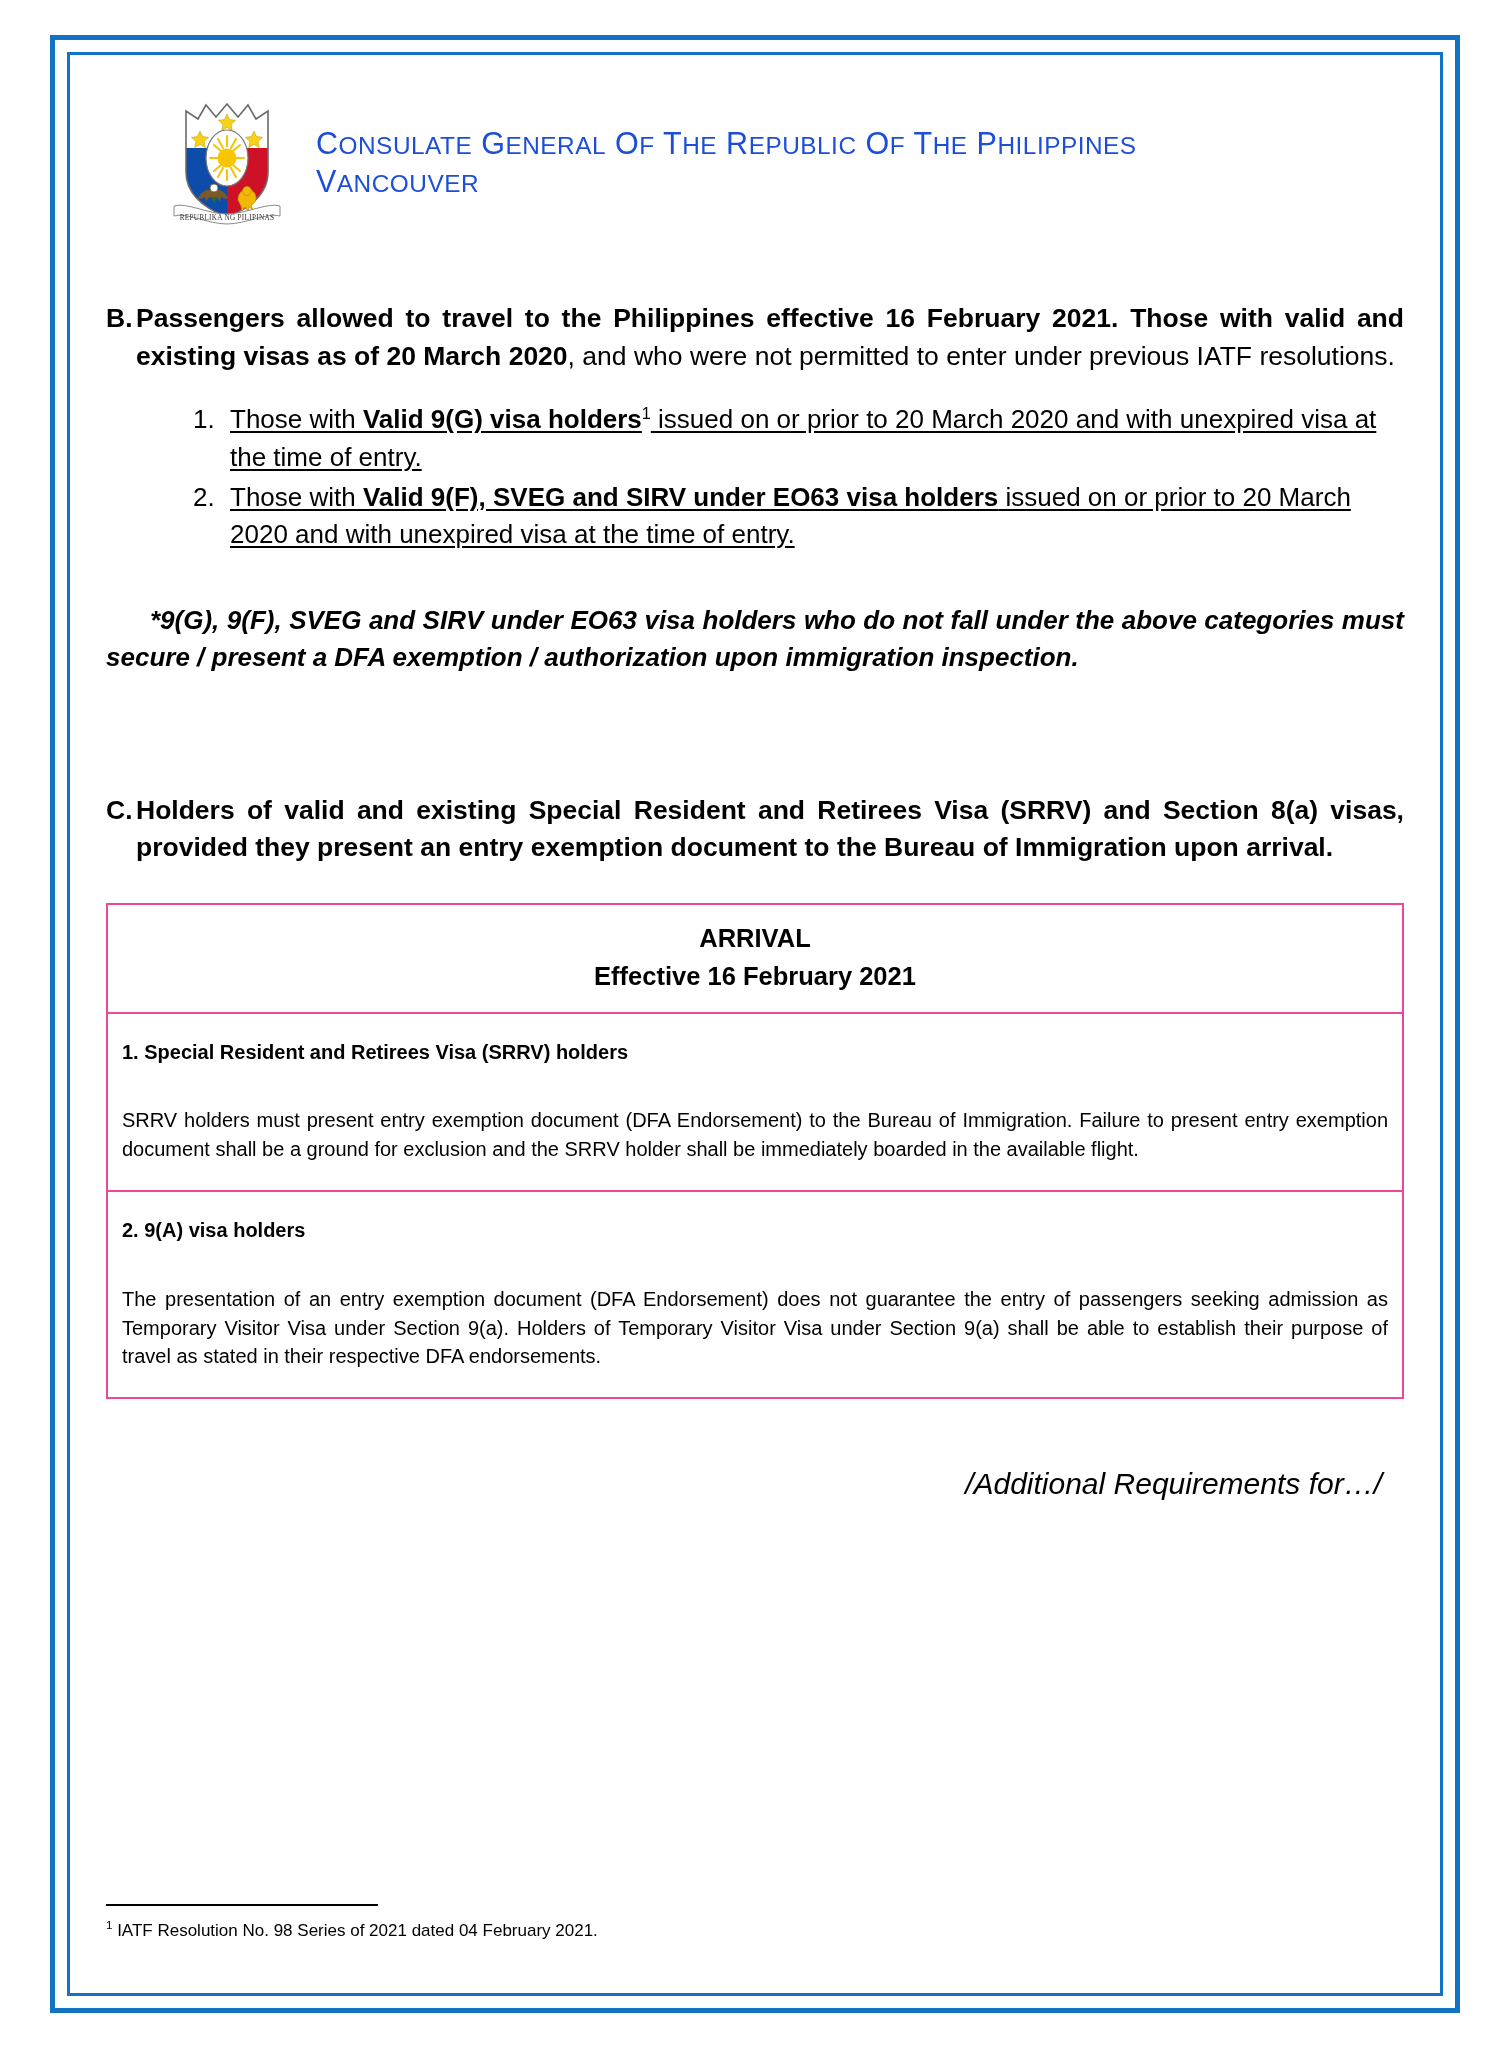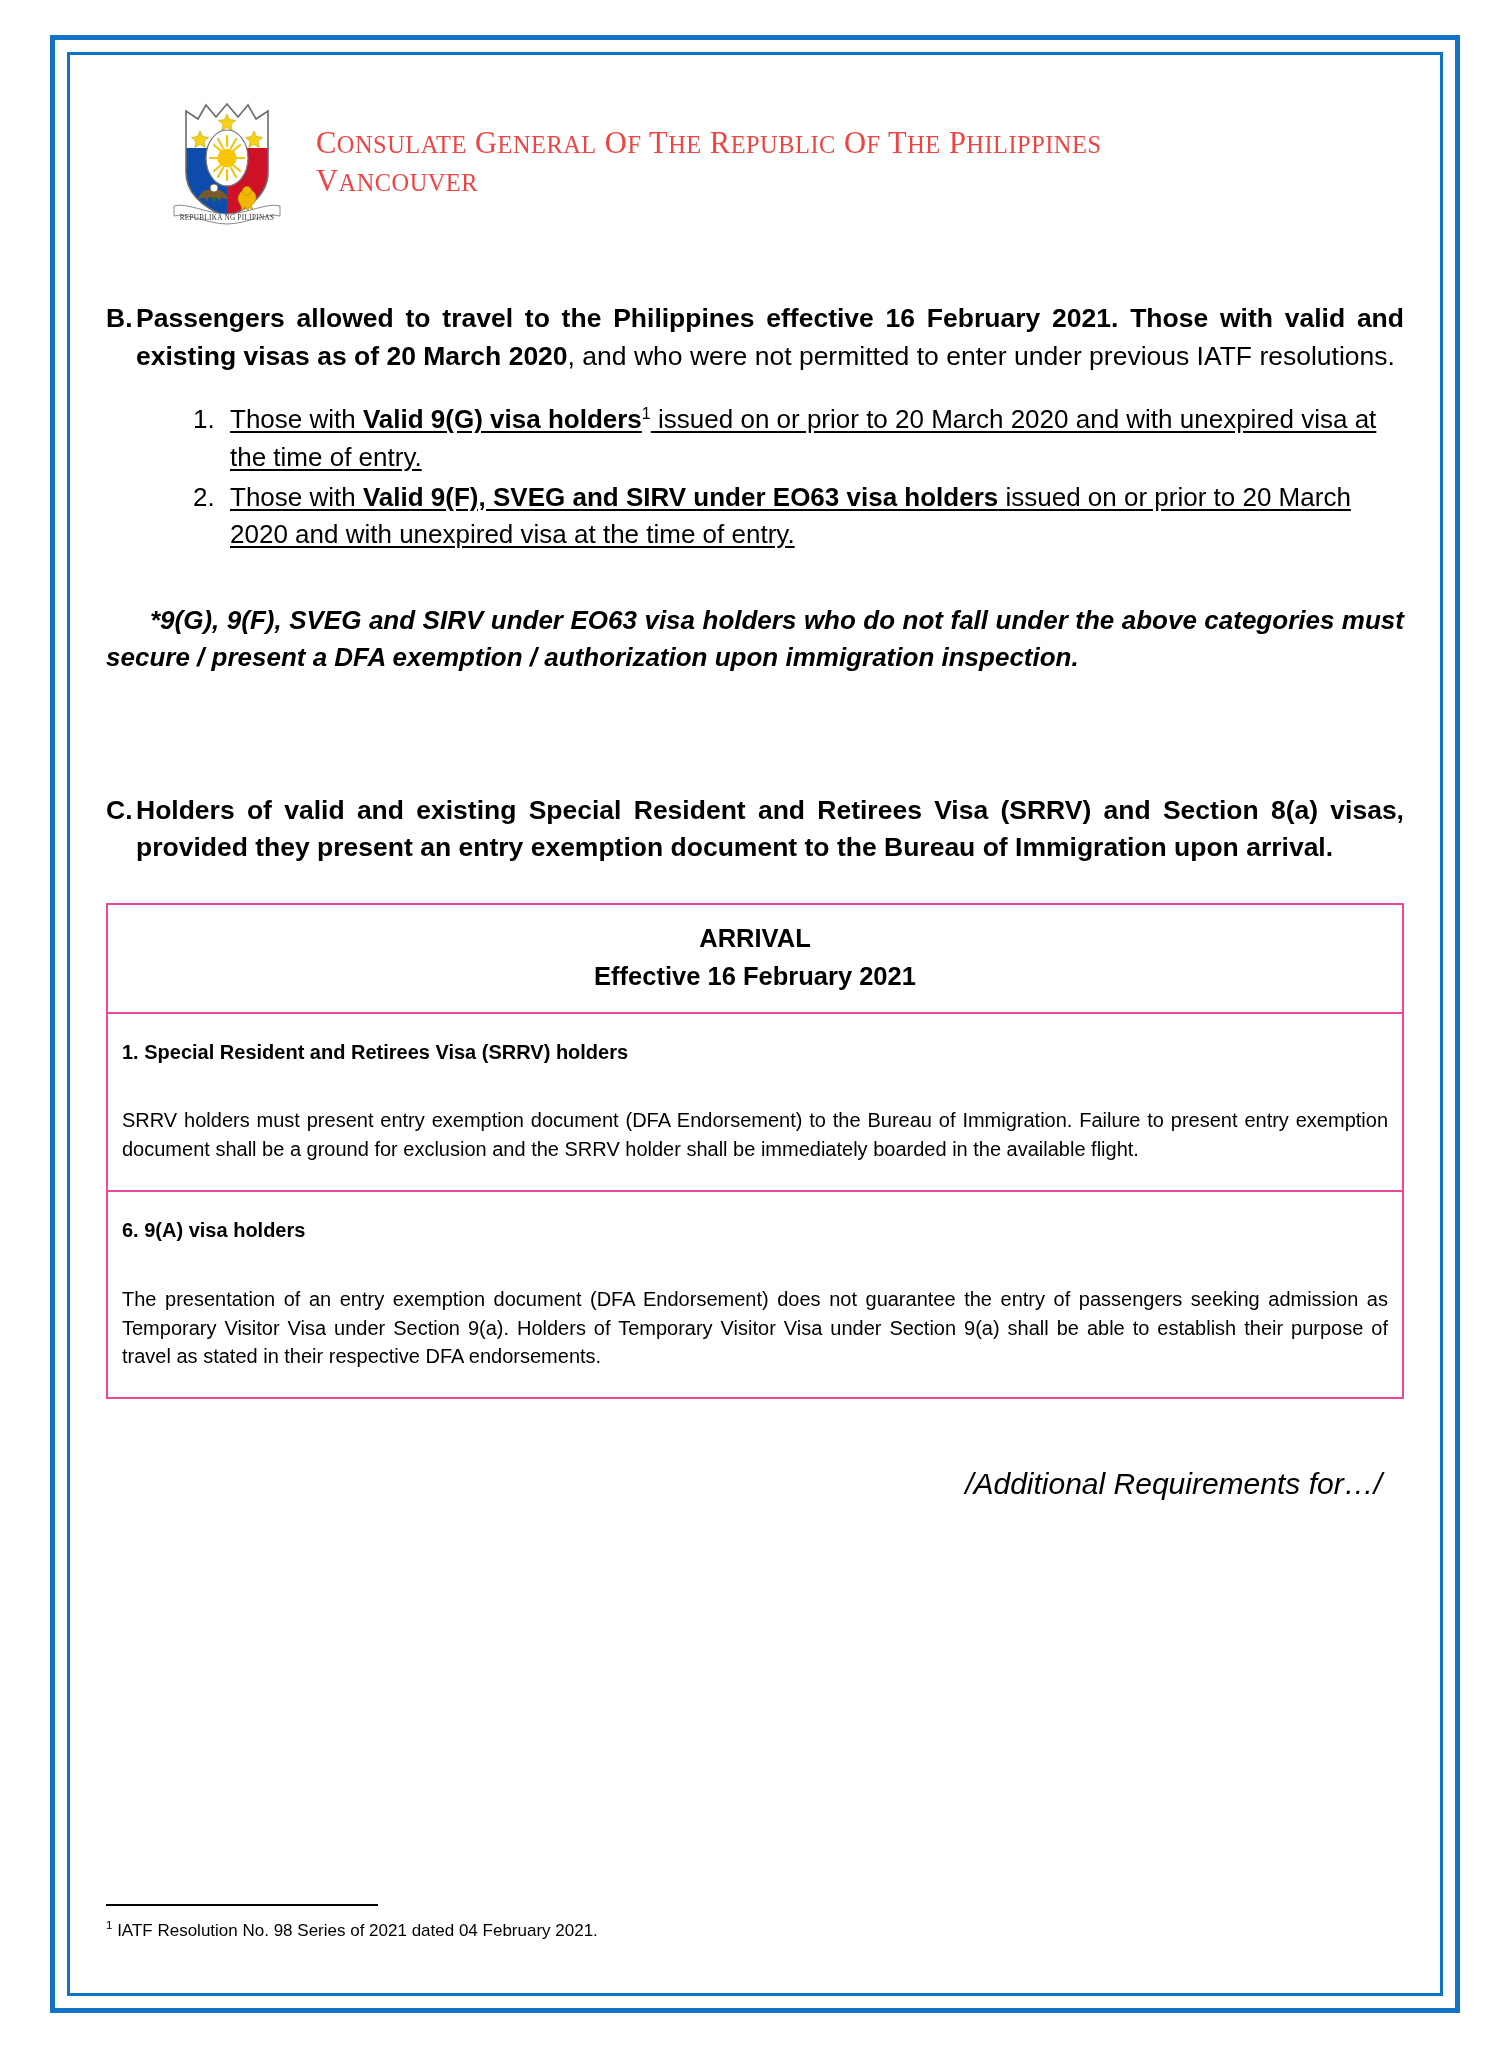--- a/index.html
+++ b/index.html
@@ -55,22 +55,22 @@
     width: 118px;
     height: 128px;
     margin-left: 62px;
     flex: 0 0 auto;
     position: relative;
   }
   .seal svg { display: block; }
   .letterhead-text {
     margin-left: 30px;
     padding-top: 26px;
-    font-family: Liberation Serif, serif;
-    color: #ef4444;
+    font-family: Liberation Sans, sans-serif;
+    color: #1d4ed8;
   }
   .lh-line1 {
     font-size: 30.5px;
     letter-spacing: 0.5px;
     line-height: 1.25;
     white-space: nowrap;
   }
   .lh-line2 {
     font-size: 30.5px;
     letter-spacing: 0.5px;
@@ -324,21 +324,21 @@
             </td>
           </tr>
           <tr>
             <td class="cell-body">
               <div class="sub-title">1. Special Resident and Retirees Visa (SRRV) holders</div>
               <p class="para">SRRV holders must present entry exemption document (DFA Endorsement) to the Bureau of Immigration. Failure to present entry exemption document shall be a ground for exclusion and the SRRV holder shall be immediately boarded in the available flight.</p>
             </td>
           </tr>
           <tr>
             <td class="cell-body">
-              <div class="sub-title">6. 9(A) visa holders</div>
+              <div class="sub-title">2. 9(A) visa holders</div>
               <p class="para">The presentation of an entry exemption document (DFA Endorsement) does not guarantee the entry of passengers seeking admission as Temporary Visitor Visa under Section 9(a).  Holders of Temporary Visitor Visa under Section 9(a) shall be able to establish their purpose of travel as stated in their respective DFA endorsements.</p>
             </td>
           </tr>
         </tbody>
       </table>
 
       <div class="cont-note">/Additional Requirements for…/</div>
 
     </div>
 

